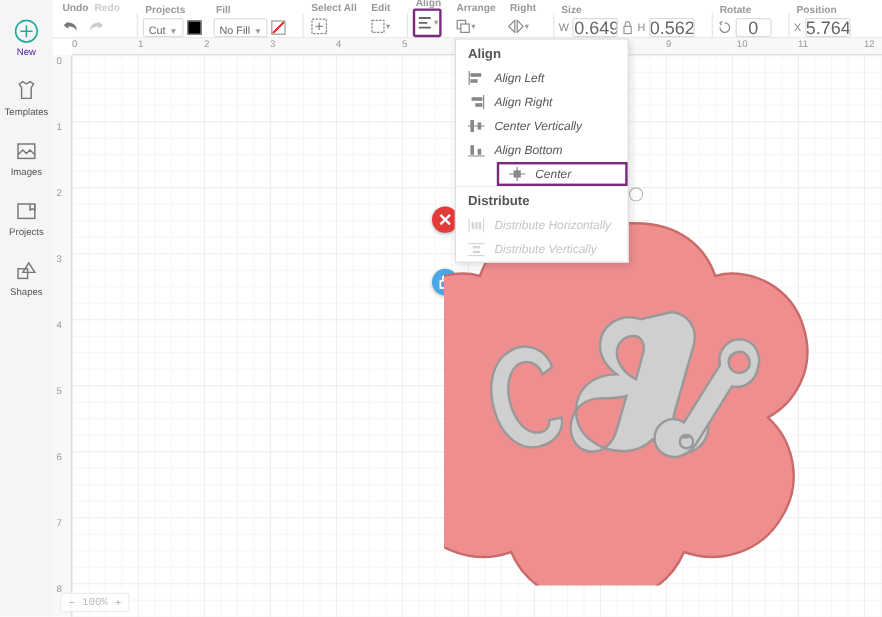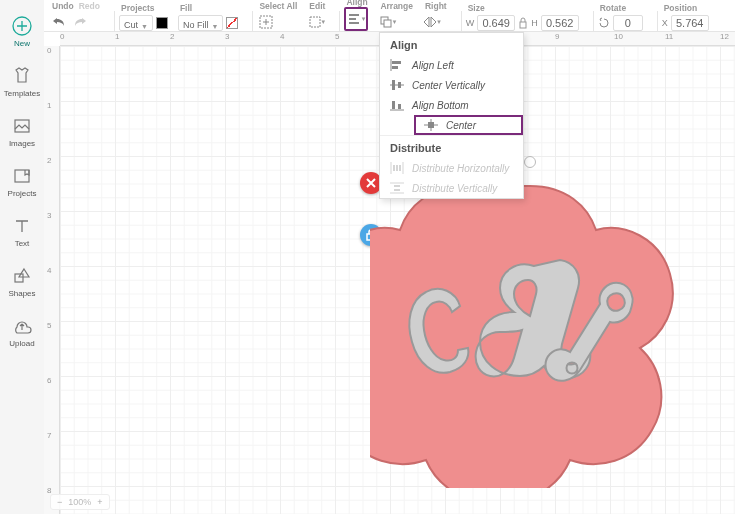--- a/index.html
+++ b/index.html
@@ -1,35 +1,35 @@
 <!DOCTYPE html>
 <html><head>
 <meta charset="utf-8">
 <style>
 * { margin: 0; padding: 0; box-sizing: border-box; font-family: -apple-system, BlinkMacSystemFont, "Segoe UI", Arial, sans-serif; }
 body { width: 735px; height: 514px; overflow: hidden; background: #fff; position: relative; }
 
 
 .sidebar { position: absolute; left: 0; top: 0; width: 44px; height: 514px; background: #f5f5f5; padding-top: 6px; }
 .side-item { display: flex; flex-direction: column; align-items: center; justify-content: center; height: 50px; cursor: pointer; color: #555; }
-.side-item.new { color: #0f766e; }
+.side-item.new { color: #4c1d95; }
 .side-icon { width: 22px; height: 22px; display: flex; align-items: center; justify-content: center; }
 .side-label { font-size: 8px; margin-top: 2px; }
 
 
 .toolbar { position: absolute; left: 44px; top: 0; right: 0; height: 32px; background: #fff; border-bottom: 1px solid #e5e5e5; display: flex; align-items: flex-end; padding: 0 6px; font-size: 9px; color: #888; }
 .tool-group { display: flex; flex-direction: column; align-items: flex-start; margin-right: 10px; }
 .tool-label { font-size: 8.5px; color: #999; margin-bottom: 2px; padding-left: 2px; font-weight: bold; }
 .tool-row { display: flex; align-items: center; gap: 3px; }
 .tool-btn { width: 18px; height: 18px; display: flex; align-items: center; justify-content: center; color: #777; cursor: pointer; }
 .tool-btn.disabled { color: #ccc; }
 .dropdown { display: flex; align-items: flex-end; border: 1px solid #ddd; border-radius: 2px; height: 16px; padding: 0 4px; font-size: 9px; color: #666; background: #fff; cursor: pointer; gap: 3px; }
 .color-swatch { width: 12px; height: 12px; background: #000; border: 1px solid #999; }
 .color-swatch.nofill { background: linear-gradient(135deg, #fff 45%, #e33 45%, #e33 55%, #fff 55%); }
-.num-input { width: 38px; height: 16px; border: 1px solid #ddd; border-radius: 2px; font-size: 11px; text-align: center; color: #666; }
+.num-input { width: 38px; height: 16px; border: 1px solid #ddd; border-radius: 2px; font-size: 15px; text-align: center; color: #666; }
 .divider { width: 1px; height: 20px; background: #e5e5e5; margin: 0 4px; }
 .align-hl { border: 2px solid #7a2a7a; border-radius: 2px; padding: 1px; margin-top: -2px; position:relative; z-index:30; background:#fff;}
 
 
 .ruler-h { position: absolute; left: 60px; top: 32px; right: 0; height: 14px; background: #f8f8f8; border-bottom: 1px solid #ddd; }
 .ruler-h .tick { position: absolute; top: 0; font-size: 8px; color: #999; }
 .ruler-v { position: absolute; left: 44px; top: 46px; width: 16px; bottom: 0; background: #f8f8f8; border-right: 1px solid #ddd; }
 .ruler-v .tick { position: absolute; left: 3px; font-size: 8px; color: #999; }
 .canvas { position: absolute; left: 60px; top: 46px; right: 0; bottom: 0; background: #fff; overflow: hidden;
   background-image:
@@ -56,21 +56,21 @@
 .menu-header { font-weight: 600; color: #555; padding: 6px 10px 4px; font-size: 11px; }
 .menu-item { display: flex; align-items: center; gap: 8px; padding: 4px 10px; color: #555; cursor: pointer; font-style: italic; }
 .menu-item.disabled { color: #c5c5c5; cursor: default; }
 .menu-item.hl { outline: 2px solid #7a2a7a; outline-offset: -2px; margin-left: 34px; }
 .menu-ico { width: 14px; height: 12px; display: flex; align-items: center; justify-content: center; color: #888; }
 .menu-item.disabled .menu-ico { color: #d5d5d5; }
 .menu-sep { border-top: 1px solid #eee; }
 
 
 .zoom { position: absolute; left: 50px; bottom: 4px; display: flex; align-items: center; gap: 6px; background: rgba(255,255,255,.85); border: 1px solid #eee; border-radius: 3px; padding: 2px 6px; font-size: 9px; color: #aaa; }
-.zoom span.pct { color:#bbb; }
+.zoom span.pct { color:#bbb;font-family:Liberation Mono, monospace; }
 
 .chev { font-size: 7px; color: #999; }
 svg { display:block; }
 </style>
 </head>
 <body>
 
 <div class="sidebar">
   <div class="side-item new">
     <div class="side-icon">
@@ -103,41 +103,25 @@
       <svg width="20" height="20" viewBox="0 0 20 20">
           <rect x="3" y="4" width="14" height="12" fill="none" stroke="#777" stroke-width="1.2"></rect>
           <path d="M13 4v5l2-1 2 1V4" fill="none" stroke="#777" stroke-width="1.2"></path>
         </svg>
     </div>
     <div class="side-label">Projects</div>
   </div>
   <div class="side-item">
     <div class="side-icon">
       <svg width="20" height="20" viewBox="0 0 20 20">
-          <path d="M4 5h12M10 5v11" stroke="#777" stroke-width="1.3"></path>
-        </svg>
-    </div>
-    <div class="side-label">Text</div>
-  </div>
-  <div class="side-item">
-    <div class="side-icon">
-      <svg width="20" height="20" viewBox="0 0 20 20">
           <rect x="3" y="8" width="8" height="8" fill="none" stroke="#777" stroke-width="1.2"></rect>
           <polygon points="12,3 17,11 7,11" fill="none" stroke="#777" stroke-width="1.2"></polygon>
         </svg>
     </div>
     <div class="side-label">Shapes</div>
-  </div>
-  <div class="side-item">
-    <div class="side-icon">
-      <svg width="20" height="20" viewBox="0 0 20 20">
-          <path d="M5 11a5 5 0 0 1 10 0h1a3 3 0 0 1 0 6H5a4 4 0 0 1 0-6z M10 14V8m0 0l-2 2m2-2l2 2" fill="none" stroke="#777" stroke-width="1.2"></path>
-        </svg>
-    </div>
-    <div class="side-label">Upload</div>
   </div>
 </div>
 
 <div class="toolbar">
   <div class="tool-group">
     <div class="tool-row">
       <span class="tool-label">Undo</span>
       <span class="tool-label disabled" style="color:#ccc">Redo</span>
     </div>
     <div class="tool-row">
@@ -341,20 +325,30 @@
           <path d="M1 0v12" stroke="#888"></path>
           <rect x="2" y="2" width="9" height="3" fill="#888"></rect>
           <rect x="2" y="7" width="6" height="3" fill="#888"></rect>
         </svg>
       </span>
     <span>Align Left</span>
   </div>
   <div class="menu-item">
     <span class="menu-ico">
         <svg width="14" height="12" viewBox="0 0 14 12">
+          <path d="M13 0v12" stroke="#888"></path>
+          <rect x="3" y="2" width="9" height="3" fill="#888"></rect>
+          <rect x="6" y="7" width="6" height="3" fill="#888"></rect>
+        </svg>
+      </span>
+    <span>Align Right</span>
+  </div>
+  <div class="menu-item">
+    <span class="menu-ico">
+        <svg width="14" height="12" viewBox="0 0 14 12">
           <path d="M0 6h14" stroke="#888"></path>
           <rect x="2" y="1" width="3" height="10" fill="#888"></rect>
           <rect x="8" y="3" width="3" height="6" fill="#888"></rect>
         </svg>
       </span>
     <span>Center Vertically</span>
   </div>
   <div class="menu-item">
     <span class="menu-ico">
         <svg width="14" height="12" viewBox="0 0 14 12">

